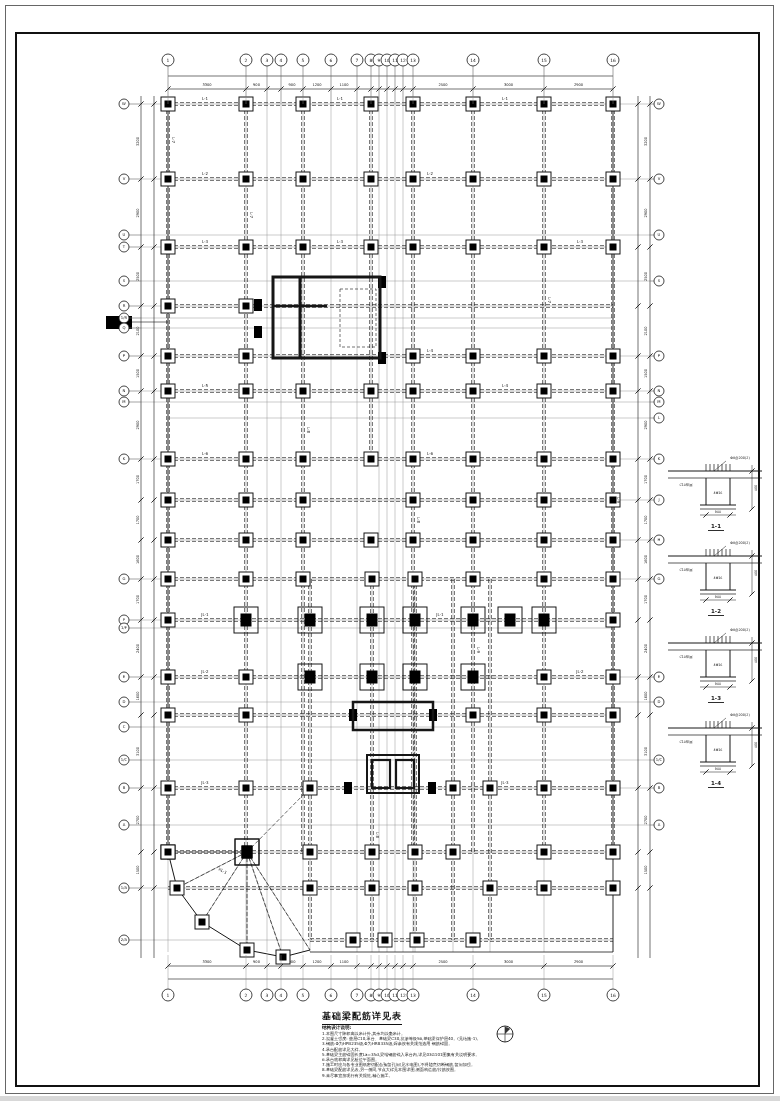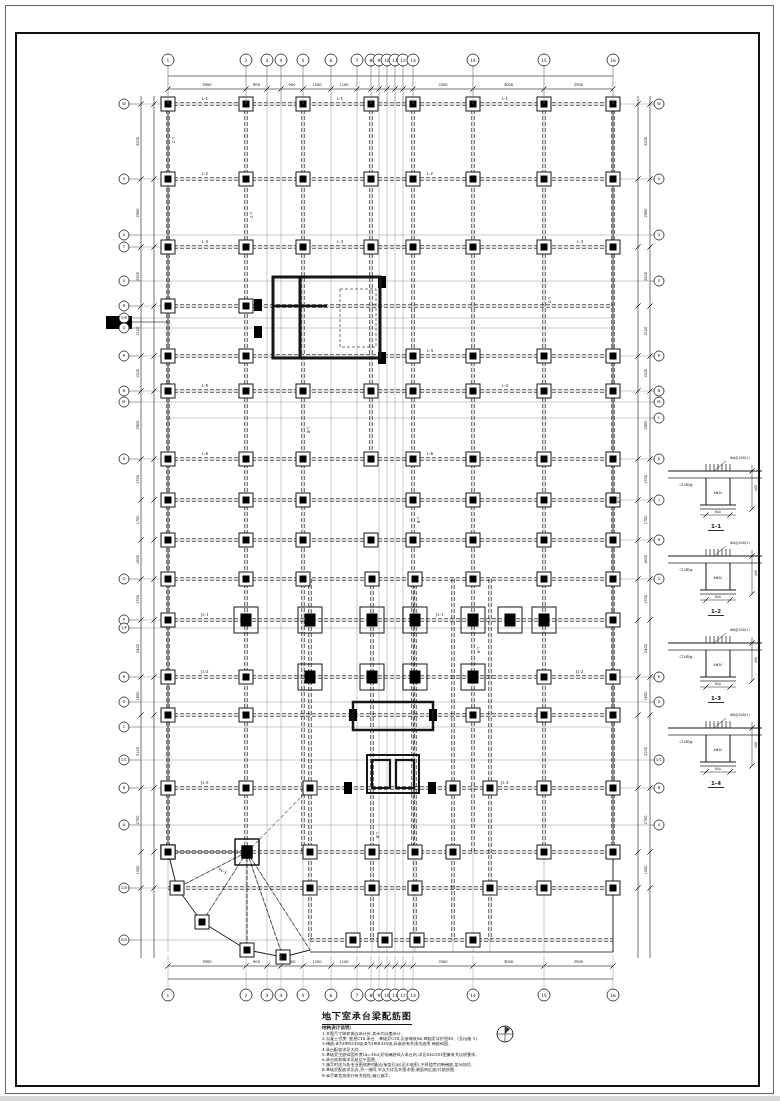--- a/index.html
+++ b/index.html
@@ -944,16 +944,16 @@
         <text x="322" y="1071.4" font-size="4.1" fill="#161616" text-anchor="start">8.基础梁配筋详见表,另一侧同,节点大样见本图详图,侧面构造筋/拉筋按图。</text>
         <text x="322" y="1076.6" font-size="4.1" fill="#161616" text-anchor="start">9.未尽事宜按现行有关规范,精心施工。</text>
       </g>
       <g>
         <circle cx="505" cy="1034" r="8" fill="none" stroke="#161616" stroke-width="0.9"></circle>
         <line x1="497" y1="1034" x2="513" y2="1034" stroke="#161616" stroke-width="0.6"></line>
         <line x1="505" y1="1026" x2="505" y2="1042" stroke="#161616" stroke-width="0.6"></line>
         <path d="M 505 1034 L 510 1029 A 7 7 0 0 0 505 1027 Z" fill="#333"></path>
       </g>
     </svg>
-  <div class="title-block">地下室承台梁配筋图</div>
+  <div class="title-block">基础梁配筋详见表</div>
   <div class="notes-title">结构设计说明:</div>
   <div class="pagebottom"></div>
 </div>
 
 </body></html>

